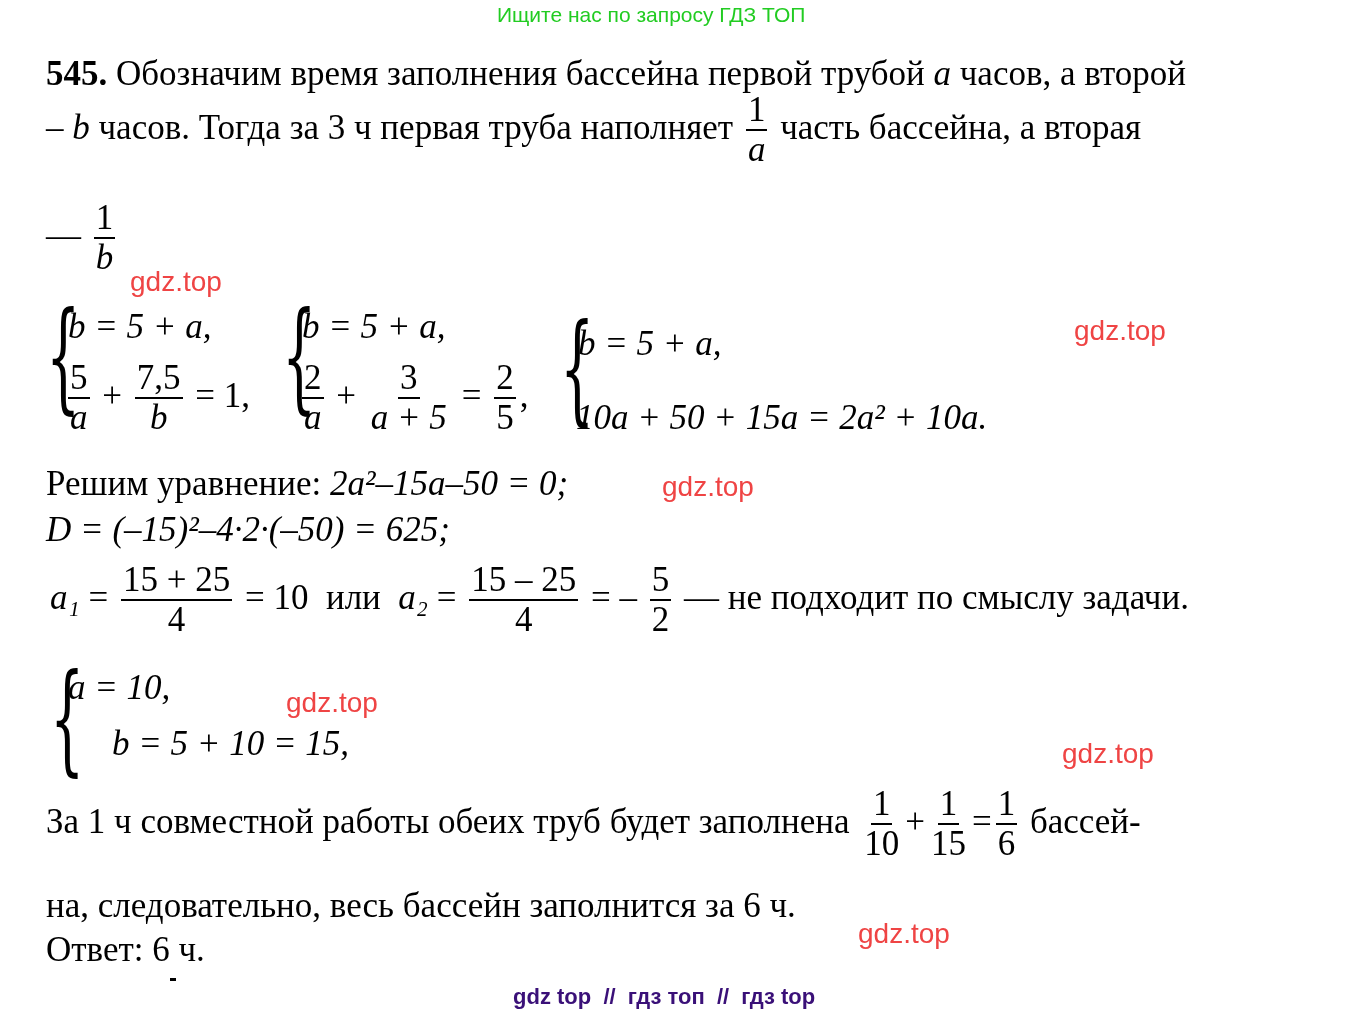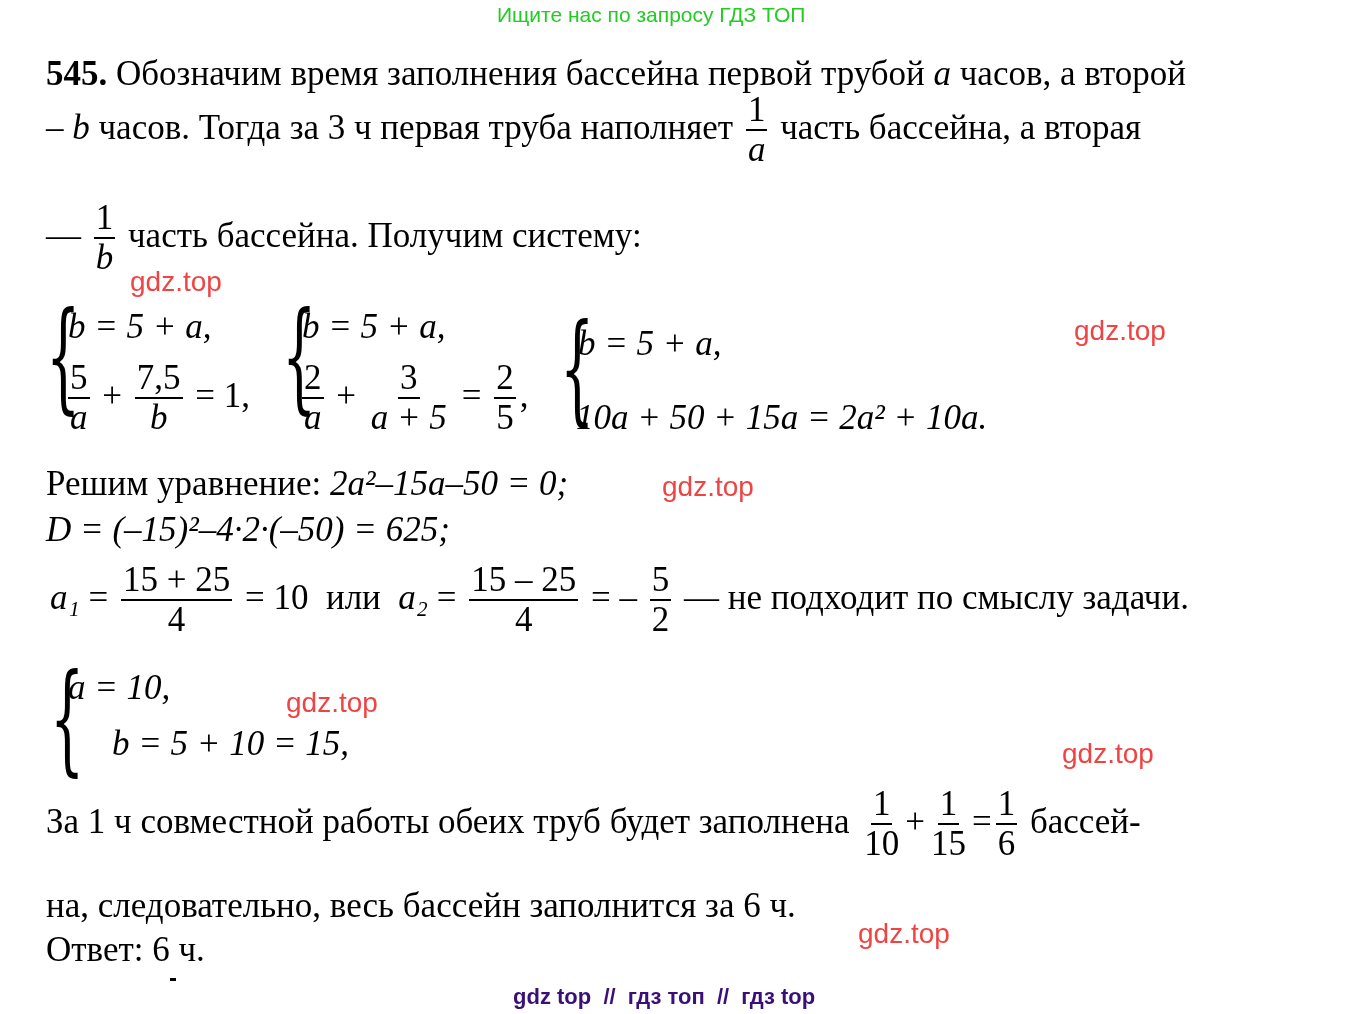--- a/index.html
+++ b/index.html
@@ -41,21 +41,20 @@
   </span>
   <span>часть бассейна, а вторая</span>
 </div>
 
 <div class="abs txt" style="left:46px; top:200px;">
   <span>—</span>
   <span class="frac">
     <span class="num">1</span>
     <span class="den it">b</span>
   </span>
-  <span>часть бассейна. Получим систему:</span>
 </div>
 
 <div>
   <div class="brace" style="left:46px; top:296px;">{</div>
   <div class="abs math it" style="left:68px; top:309px;">b = 5 + a,</div>
   <div class="abs math" style="left:64px; top:360px;">
     <span class="frac">
         <span class="num">5</span>
         <span class="den it">a</span>
       </span>

